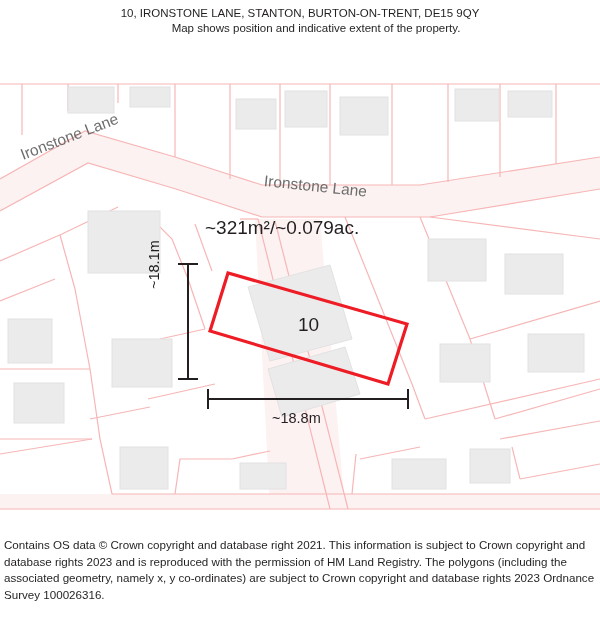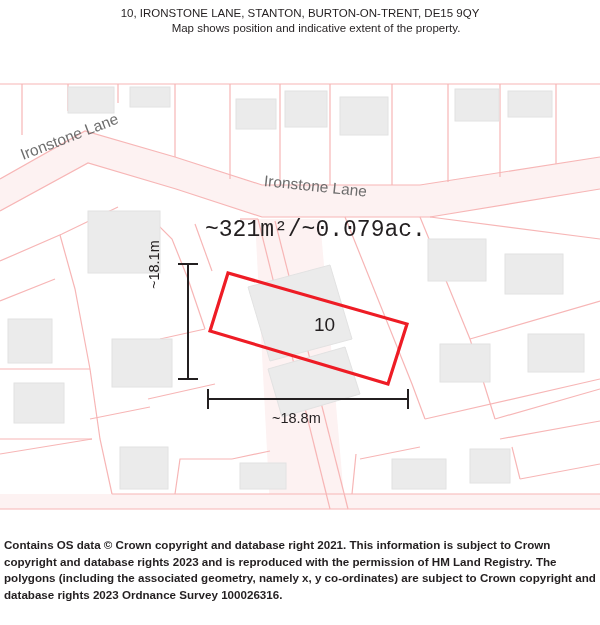--- a/index.html
+++ b/index.html
@@ -49,30 +49,28 @@
     left: 0;
     top: 0;
   }
   .map-label {
     position: absolute;
     font-family: "Liberation Sans", sans-serif;
     color: #231f20;
     white-space: nowrap;
   }
   .area-label {
-    font-size: 23px;
+    font-size: 19px;
     left: 205px;
     top: 178px;
-    font-family: Liberation Mono, monospace;
   }
   .plot-number {
     font-size: 19px;
     left: 298px;
     top: 275px;
-    margin-left: 16px;
   }
   .dim-width {
     font-size: 14.5px;
     left: 272px;
     top: 371px;
   }
   .dim-height {
     font-size: 14.5px;
     left: 146px;
     top: 250px;
@@ -94,21 +92,20 @@
     top: 133px;
     transform: rotate(6deg);
     transform-origin: left top;
   }
   
   .footer {
     padding: 8px 4px 0 4px;
     font-size: 11.6px;
     line-height: 16.5px;
     color: #231f20;
-    font-weight: bold;
   }
 </style>
 </head>
 <body>
 
 <div class="page">
 
   <div class="header">
     <div class="title">10, IRONSTONE LANE, STANTON, BURTON-ON-TRENT, DE15 9QY</div>
     <div class="subtitle">Map shows position and indicative extent of the property.</div>

